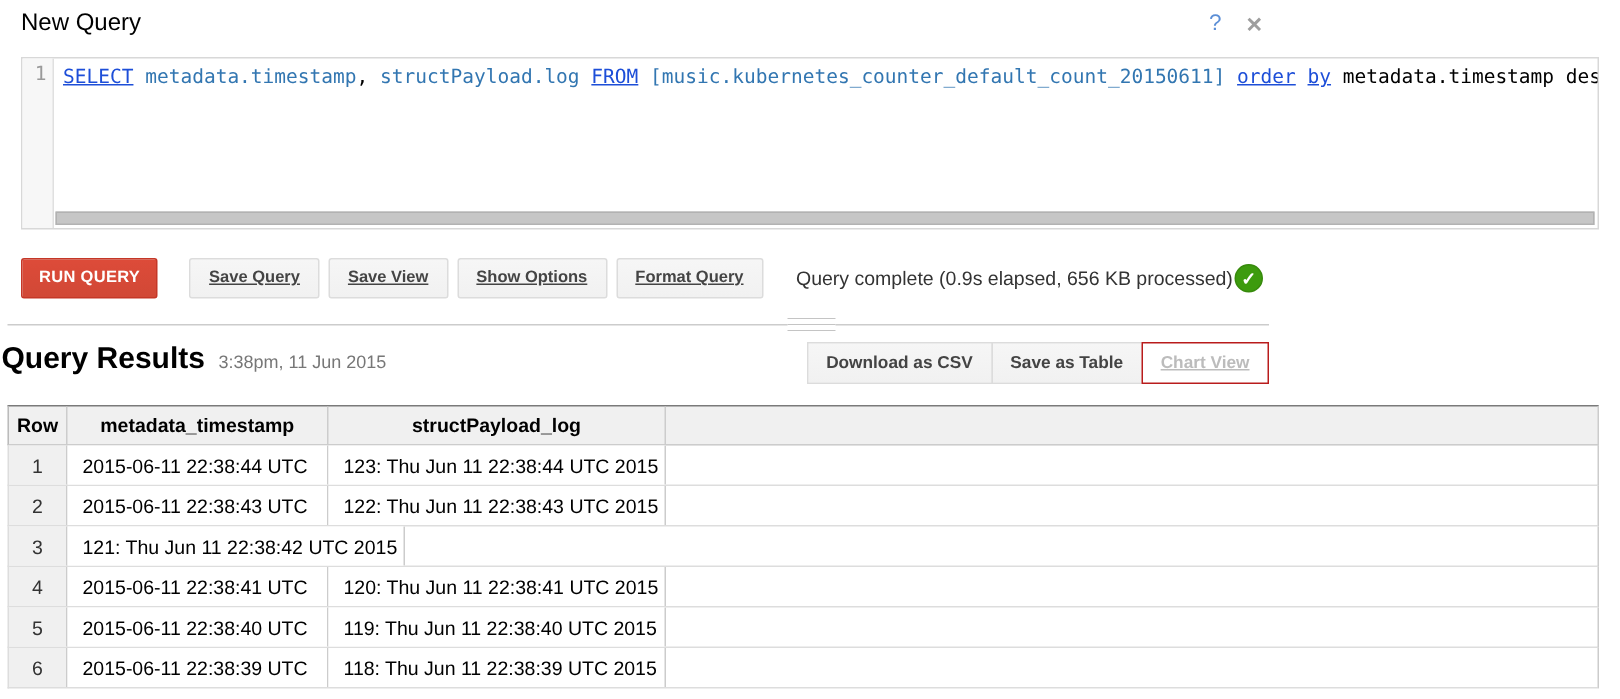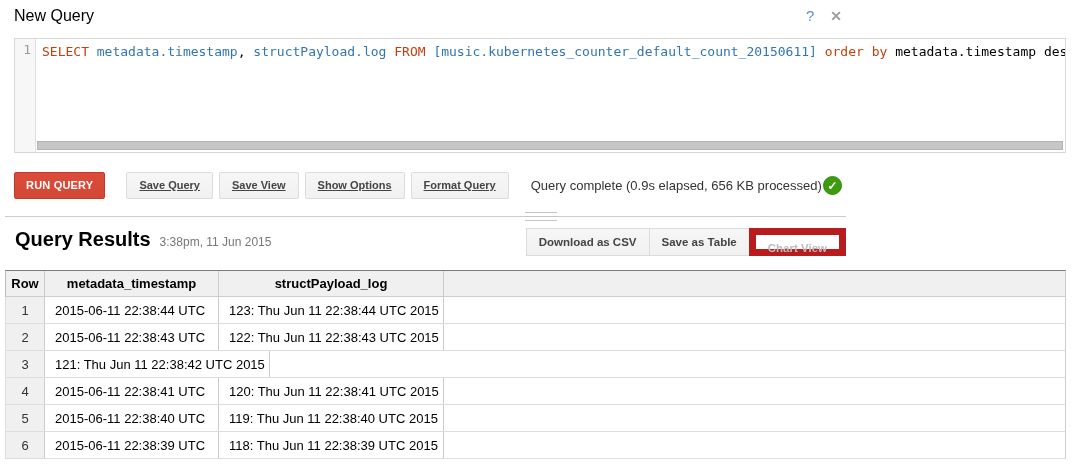--- a/index.html
+++ b/index.html
@@ -16,21 +16,21 @@
   
   .editor { position:absolute; left:14px; top:38px; width:1052px; height:115px;
             border:1px solid #d8d8d8; background:#fff; }
   .gutter { position:absolute; left:0; top:0; bottom:0; width:21px; background:#f7f7f7;
             border-right:1px solid #e0e0e0; }
   .line-no { display:block; text-align:right; padding:3px 4px 0 0; color:#9a9a9a;
              font-family:"DejaVu Sans Mono", monospace; font-size:13px; }
   .code-area { position:absolute; left:22px; right:0; top:0; bottom:10px; overflow:hidden; }
   .code-line { white-space:pre; padding:3px 0 0 5px;
                font-family:"DejaVu Sans Mono", monospace; font-size:13px; line-height:19px; }
-  .tk-kw   { color:#c2410c; }
+  .tk-kw   { color:#1d4ed8;text-decoration:underline; }
   .tk-field{ color:#3276b1; }
   .tk-pl   { color:#000; }
   .hscrollbar { position:absolute; left:22px; right:2px; bottom:2px; height:9px;
                 background:#c6c6c6; border:1px solid #b2b2b2; }
 
   
   .toolbar { position:absolute; left:14px; right:14px; top:172px; height:27px;
              display:flex; align-items:center; }
   .btn { height:27px; line-height:25px; font-size:11px; font-weight:bold; color:#444;
          background:linear-gradient(#f6f6f6,#f1f1f1); border:1px solid #dcdcdc;
@@ -46,28 +46,28 @@
 
   
   .splitter-line { position:absolute; left:5px; right:14px; top:216px; height:0;
                    border-top:1px solid #ccc; }
   .splitter-grip { position:absolute; left:525px; top:211px; width:32px; height:11px;
                    background:#fff; cursor:row-resize; }
   .splitter-grip .grip-lines { margin-top:1px; height:9px;
     background:repeating-linear-gradient(to bottom,#c4c4c4 0 1px,transparent 1px 4px); }
 
   
-  .results-head { position:absolute; left:15px; top:228px; height:30px; display:flex;
+  .results-head { position:absolute; left:1px; top:228px; height:30px; display:flex;
                   align-items:baseline; }
   .results-title { font-size:20px; font-weight:bold; color:#000; }
   .results-time { font-size:12px; color:#777; margin-left:9px; }
   .results-actions { position:absolute; right:14px; top:228px; display:flex; }
   .btn-action { height:28px; line-height:26px; font-size:11.5px; border-radius:0; }
   .btn-action + .btn-action { margin-left:-1px; }
-  .btn-disabled { background:#fff; border:7px solid #b91c1c; color:#bcbcbc; cursor:default; }
+  .btn-disabled { background:#fff; border:1px solid #b91c1c; color:#bcbcbc; cursor:default;text-decoration:underline; }
 
   
   .rtable { position:absolute; left:5px; top:270px; width:1061px; font-size:13px; }
   .t-row { display:flex; height:27px; align-items:stretch; border-bottom:1px solid #ddd; }
   .t-head { background:#f0f0f0; border-top:1px solid #7a7a7a; border-left:1px solid #bbb;
             border-right:1px solid #ccc; border-bottom:1px solid #ccc; font-weight:bold; }
   .t-body .t-row { border-left:1px solid #ddd; border-right:1px solid #ccc; }
   .c-row   { width:39px;  flex:none; display:flex; align-items:center; justify-content:center;
              border-right:1px solid #ccc; }
   .c-ts    { width:174px; flex:none; display:flex; align-items:center;

